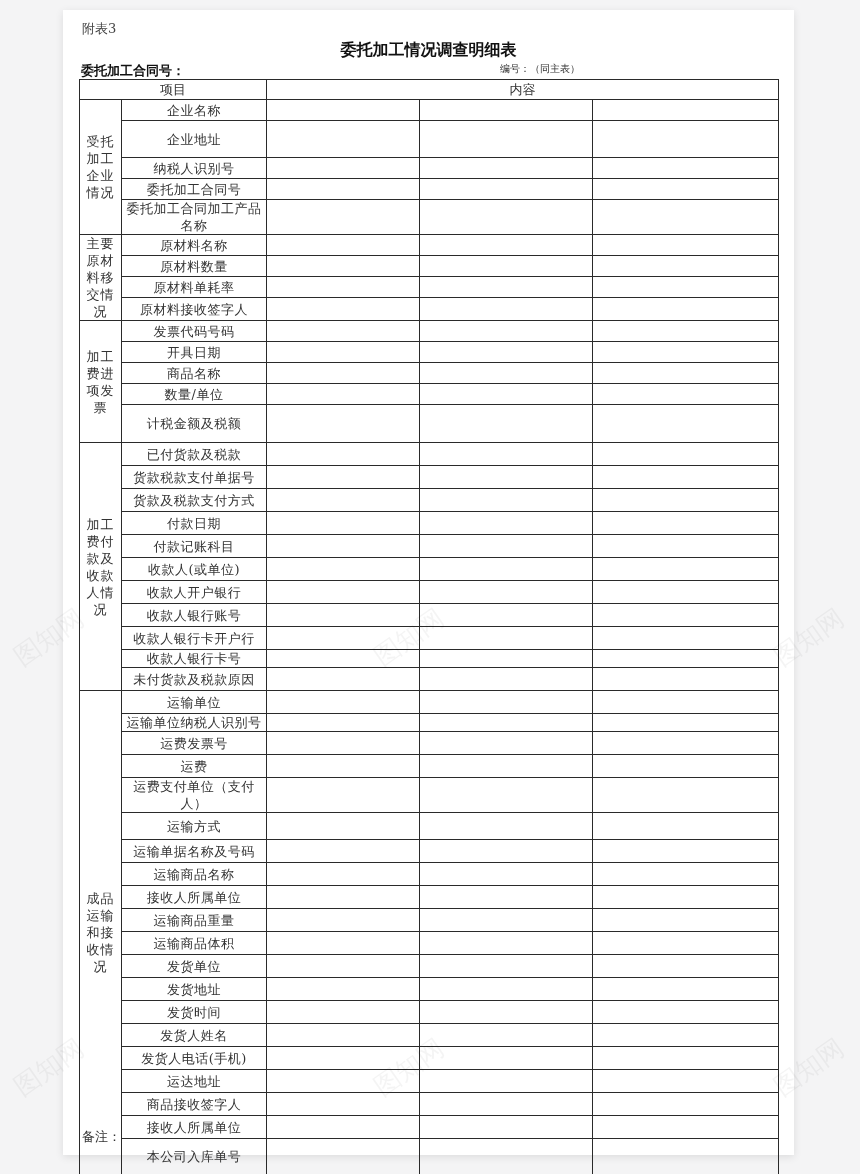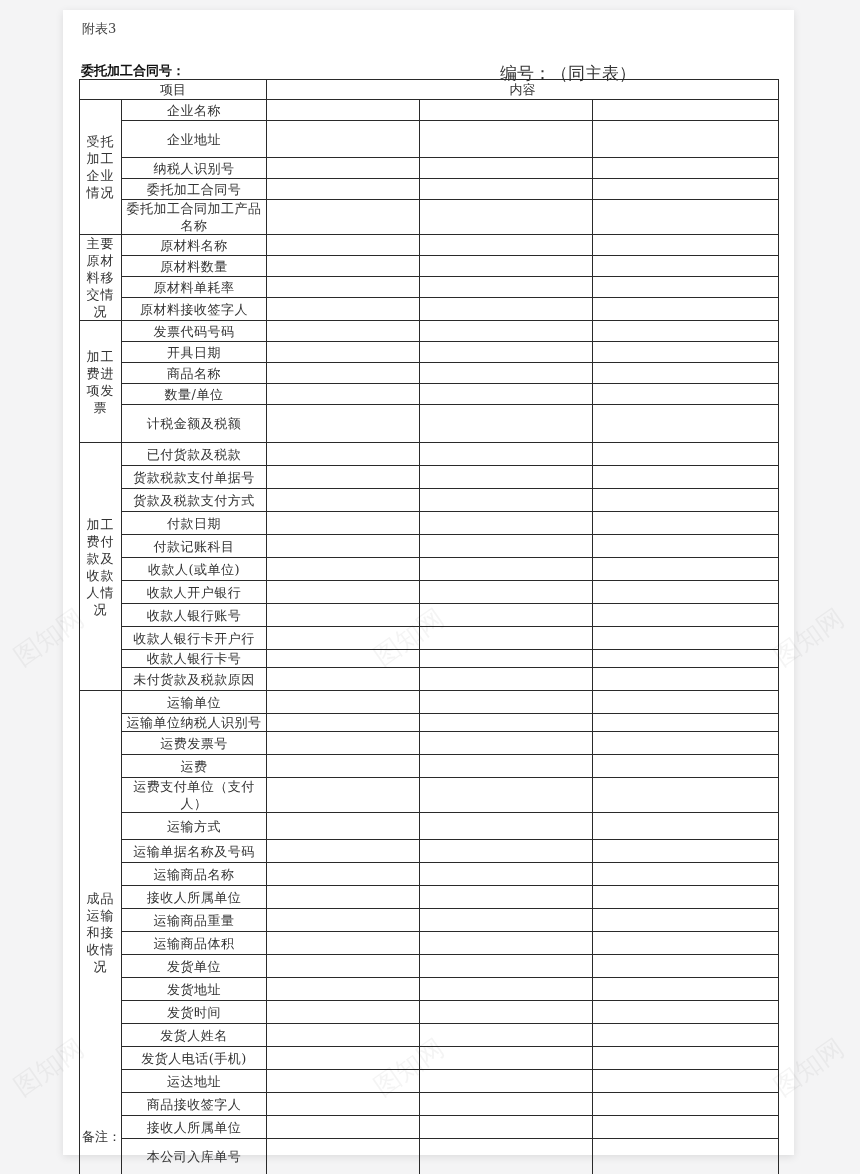--- a/index.html
+++ b/index.html
@@ -5,36 +5,37 @@
   html, body { margin:0; padding:0; }
   body { width:860px; height:1174px; background:#f4f4f5; position:relative; overflow:hidden;
          font-family:"DejaVu Serif","Liberation Serif",serif; color:#222; }
   .page { position:absolute; left:63px; top:10px; width:731px; height:1145px; background:#fff;
           box-shadow:0 2px 8px rgba(0,0,0,0.10); }
   .annex { position:absolute; left:19px; top:10px; font-size:13px; color:#444; }
   .title { position:absolute; left:0; width:731px; top:30px; text-align:center; font-size:16px; font-weight:bold;
            font-family:"DejaVu Sans","Liberation Sans",sans-serif; color:#111; }
   .contract { position:absolute; left:18px; top:52px; font-size:13px; font-weight:bold;
               font-family:"DejaVu Sans","Liberation Sans",sans-serif; color:#111; }
-  .serial { position:absolute; left:437px; top:52px; font-size:17px; color:#333;text-align:center; }
+  .serial { position:absolute; left:437px; top:52px; font-size:10px; color:#333;text-align:center; }
   .note { position:absolute; left:19px; top:1118px; font-size:13px; color:#333; }
   table.grid { position:absolute; left:16px; top:69px; border-collapse:collapse; table-layout:fixed; }
   table.grid td { border:1.6px solid #2a2a2a; padding:0; font-size:13px; text-align:center; vertical-align:middle;
                   line-height:17px; color:#333; overflow:hidden; }
   td.group { line-height:19px; font-size:13px; }
   td.group span { display:inline-block; width:30px; word-break:break-all; letter-spacing:1px; }
   td.item { letter-spacing:0.5px; }
   .watermark { position:absolute; font-size:26px; color:rgba(0,0,0,0.045); transform:rotate(-35deg);
                font-family:"DejaVu Sans","Liberation Sans",sans-serif; pointer-events:none; }
 </style>
 </head>
 <body>
 
 <div class="page">
   <div class="annex">附表3</div>
+  <div class="title">委托加工情况调查明细表</div>
   <div class="contract">委托加工合同号：</div>
   <div class="serial">编号：（同主表）</div>
 
   <table class="grid">
     <colgroup>
       <col style="width:42px">
         <col style="width:145px">
         <col style="width:153px">
         <col style="width:173px">
         <col style="width:186px">

